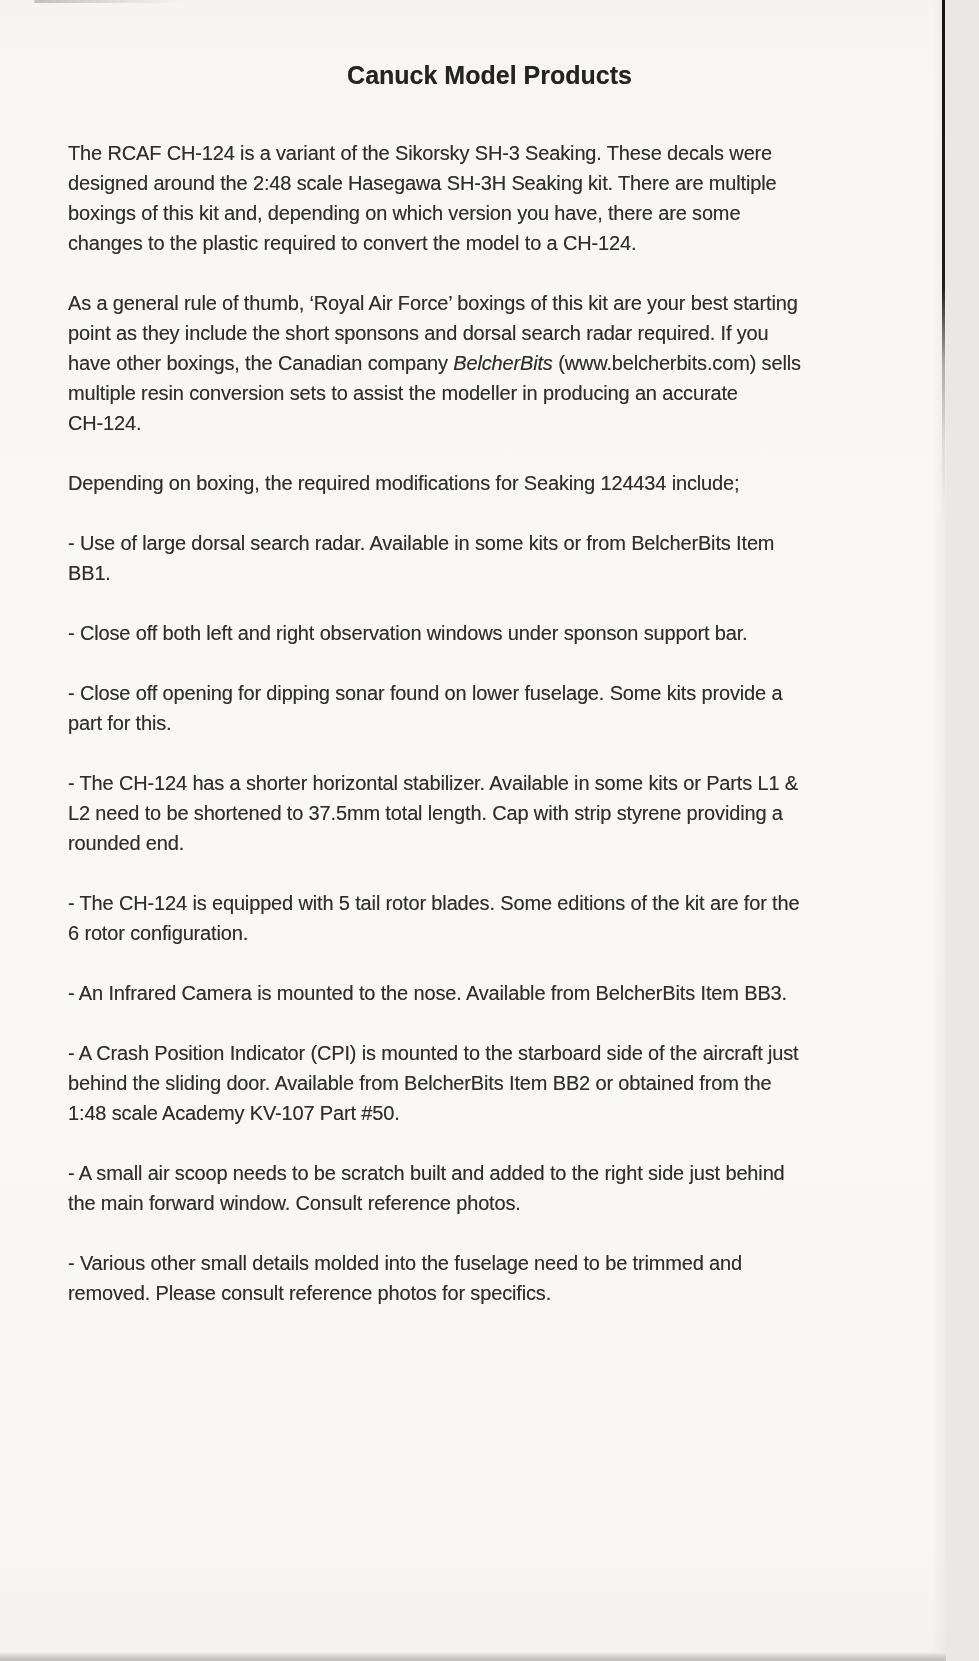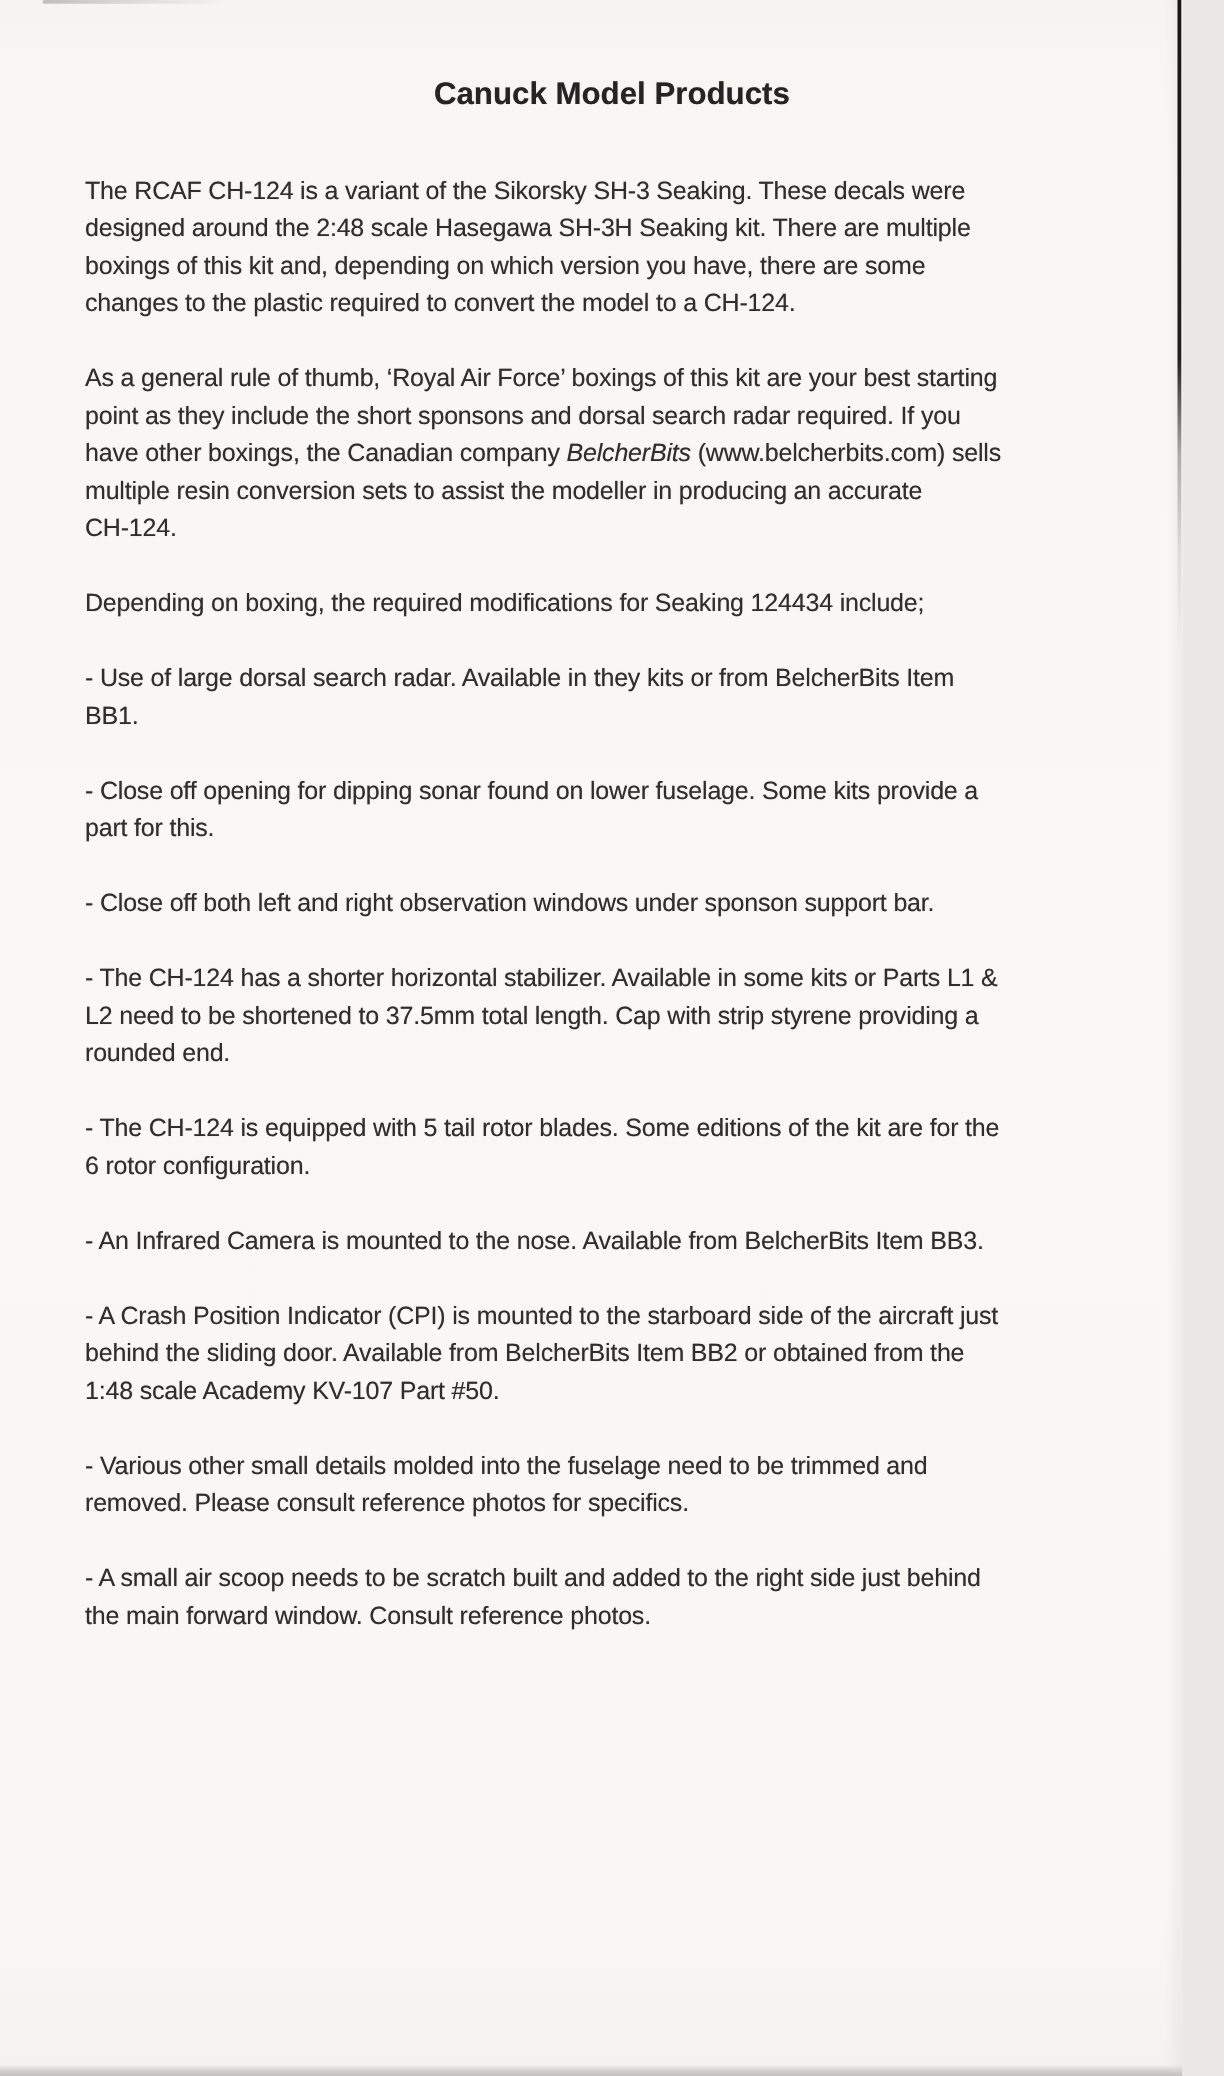--- a/index.html
+++ b/index.html
@@ -95,38 +95,38 @@
 changes to the plastic required to convert the model to a CH-124.</p>
 
     <p class="txt"><span>As a general rule of thumb, ‘Royal Air Force’ boxings of this kit are your best starting
 point as they include the short sponsons and dorsal search radar required. If you
 have other boxings, the Canadian company </span><em>BelcherBits</em><span> (www.belcherbits.com) sells
 multiple resin conversion sets to assist the modeller in producing an accurate
 CH-124.</span></p>
 
     <p class="txt">Depending on boxing, the required modifications for Seaking 124434 include;</p>
 
-    <p class="txt">- Use of large dorsal search radar. Available in they kits or from BelcherBits Item
+    <p class="txt">- Use of large dorsal search radar. Available in some kits or from BelcherBits Item
 BB1.</p>
+    <p class="txt">- Close off both left and right observation windows under sponson support bar.</p>
     <p class="txt">- Close off opening for dipping sonar found on lower fuselage. Some kits provide a
 part for this.</p>
-    <p class="txt">- Close off both left and right observation windows under sponson support bar.</p>
     <p class="txt">- The CH-124 has a shorter horizontal stabilizer. Available in some kits or Parts L1 &amp;
 L2 need to be shortened to 37.5mm total length. Cap with strip styrene providing a
 rounded end.</p>
     <p class="txt">- The CH-124 is equipped with 5 tail rotor blades. Some editions of the kit are for the
 6 rotor configuration.</p>
     <p class="txt">- An Infrared Camera is mounted to the nose. Available from BelcherBits Item BB3.</p>
     <p class="txt">- A Crash Position Indicator (CPI) is mounted to the starboard side of the aircraft just
 behind the sliding door. Available from BelcherBits Item BB2 or obtained from the
 1:48 scale Academy KV-107 Part #50.</p>
+    <p class="txt">- A small air scoop needs to be scratch built and added to the right side just behind
+the main forward window. Consult reference photos.</p>
     <p class="txt">- Various other small details molded into the fuselage need to be trimmed and
 removed. Please consult reference photos for specifics.</p>
-    <p class="txt">- A small air scoop needs to be scratch built and added to the right side just behind
-the main forward window. Consult reference photos.</p>
 
   </div>
 
   <div class="scan-shade-right"></div>
   <div class="scan-edge-right"></div>
   <div class="scan-smudge-top"></div>
   <div class="scan-bar-bottom"></div>
 
 </div>
 

